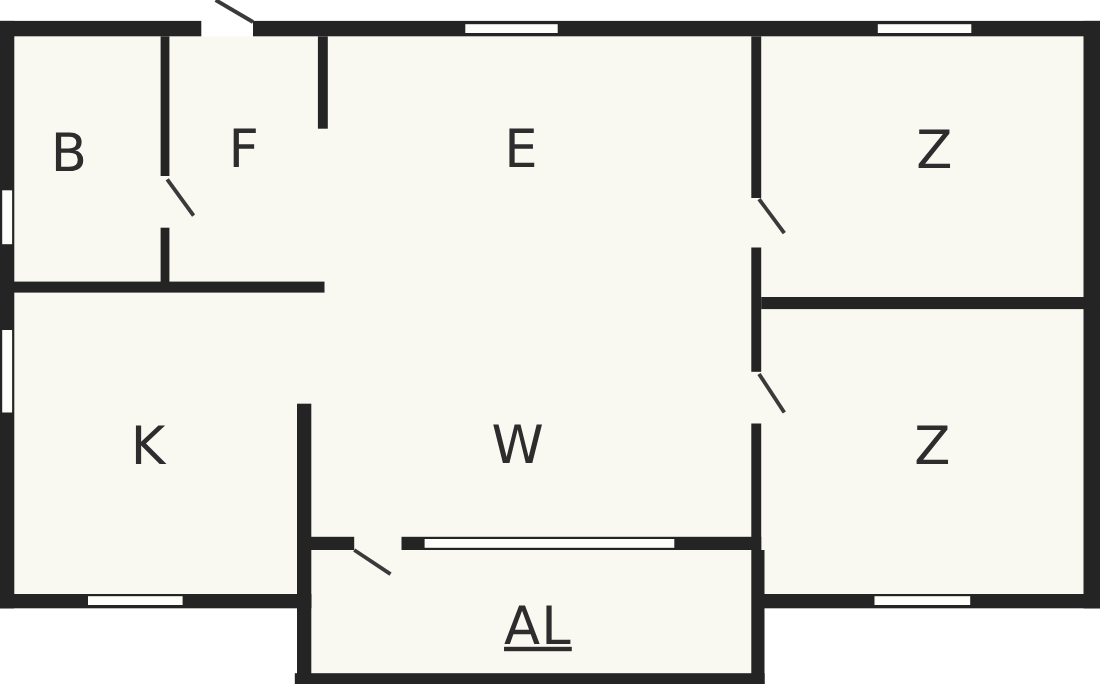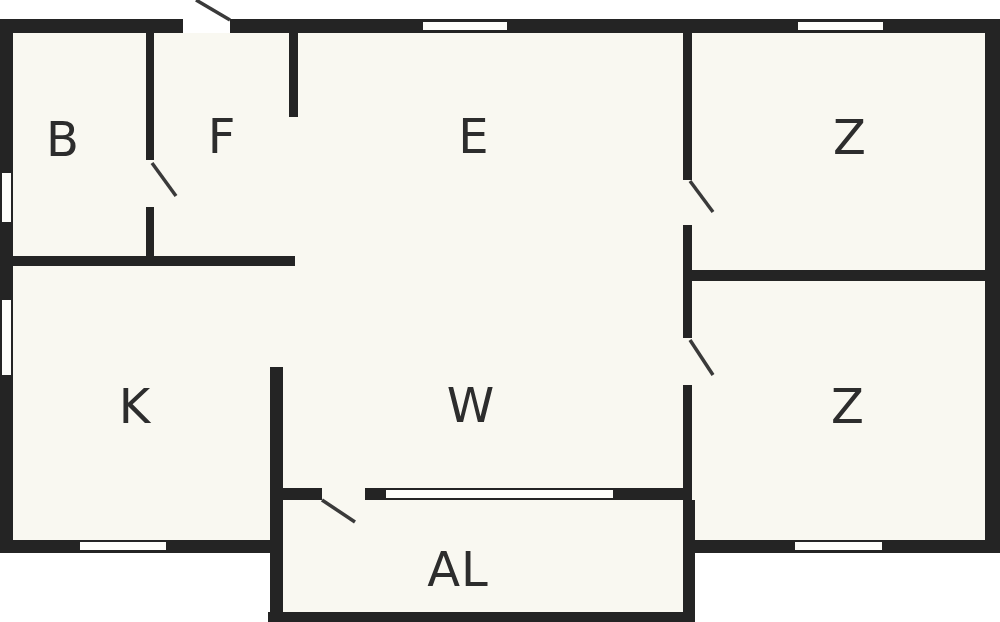--- a/index.html
+++ b/index.html
@@ -98,15 +98,15 @@
     <line x1="322" y1="500" x2="355" y2="522" stroke="var(--door_line)" stroke-width="3.5"></line>
   </svg>
 
   <span class="room-label" style="left:63px;  top:139px;">B</span>
   <span class="room-label" style="left:222px; top:136px;">F</span>
   <span class="room-label" style="left:474px; top:136px;">E</span>
   <span class="room-label" style="left:850px; top:137px;">Z</span>
   <span class="room-label" style="left:135px; top:406px;">K</span>
   <span class="room-label" style="left:471px; top:405px;">W</span>
   <span class="room-label" style="left:848px; top:406px;">Z</span>
-  <span class="room-label" style="left:458px; top:569px;">AL</span>
+  <span class="room-label" style="left:489px; top:569px;text-decoration:underline;">AL</span>
 
 </div>
 
 </body></html>

